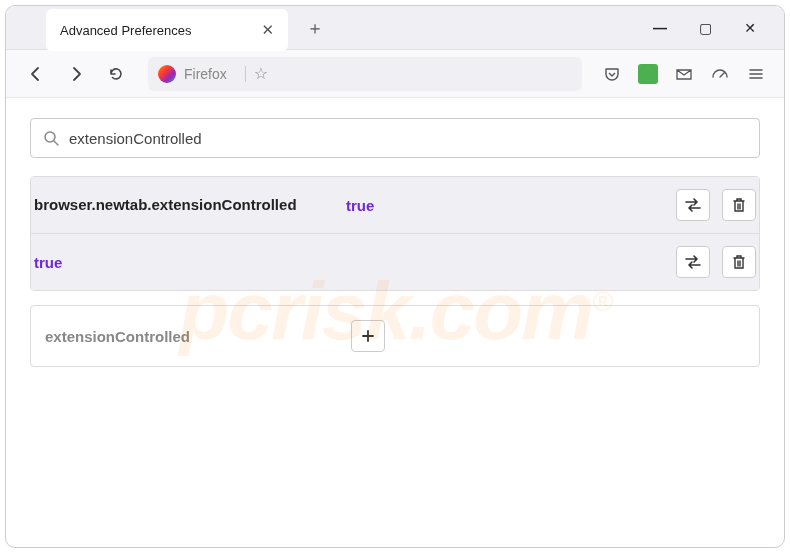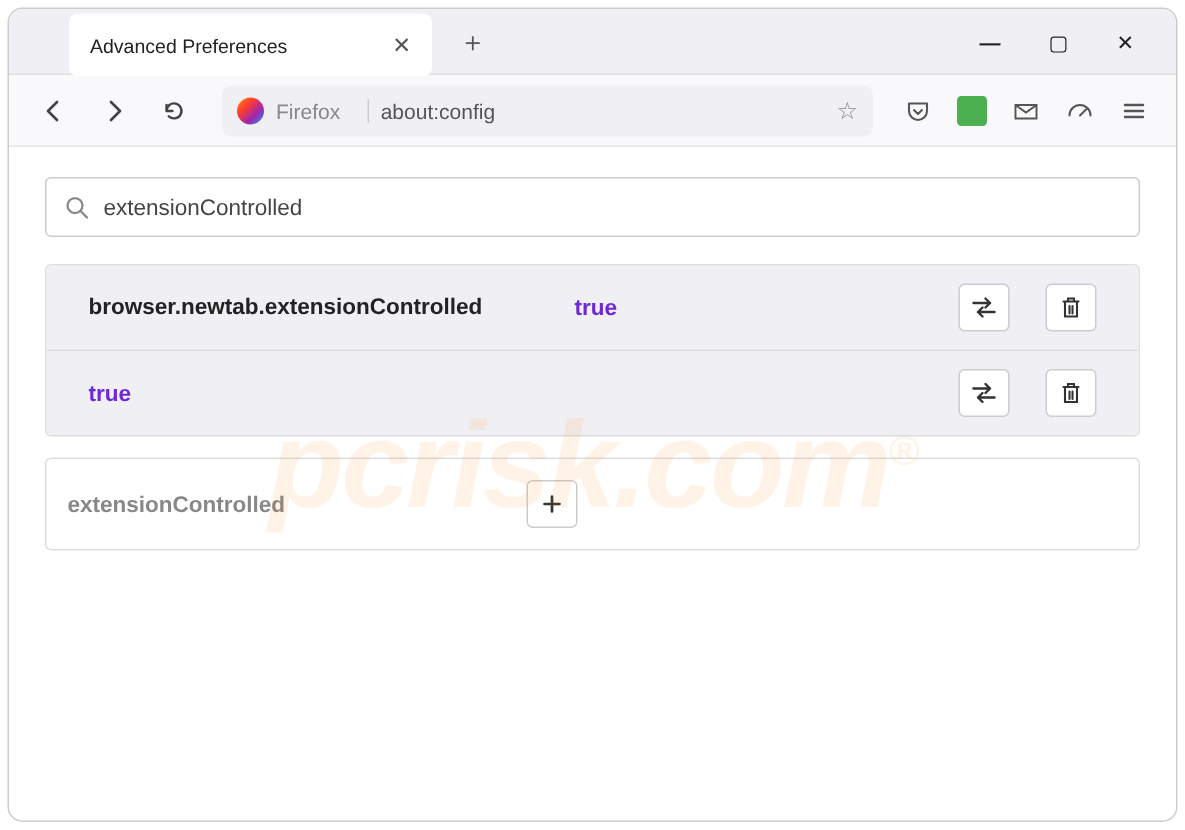--- a/index.html
+++ b/index.html
@@ -26,21 +26,21 @@
 .ext-green { width: 20px; height: 20px; background: #4caf50; border-radius: 3px; }
 
 .content { padding: 20px 24px; }
 .search-row { display: flex; align-items: center; gap: 16px; margin-bottom: 18px; }
 .search-box { flex: 1; height: 40px; border: 1px solid #ccc; border-radius: 4px; display: flex; align-items: center; padding: 0 12px; gap: 10px; }
 .search-box input { border: none; outline: none; flex: 1; font-size: 15px; color: #444; font-family: inherit; }
 .checkbox-label { display: flex; align-items: center; gap: 8px; font-size: 15px; color: #222; cursor: pointer; }
 .checkbox { width: 16px; height: 16px; border: 1px solid #999; border-radius: 3px; }
 
 .prefs-table { border: 1px solid #ddd; border-radius: 4px; overflow: hidden; }
-.pref-row { display: flex; align-items: center; padding: 12px 28px; gap: 24px; }
+.pref-row { display: flex; align-items: center; padding: 12px 3px; gap: 12px; }
 .pref-row.striped { background: #f0f0f4; }
 .pref-row + .pref-row { border-top: 1px solid #ddd; }
 .pref-name { font-weight: bold; font-size: 15px; color: #222; width: 300px; word-break: break-all; line-height: 1.35; }
 .pref-val { font-weight: bold; font-size: 15px; color: #6d28d9; flex: 1; }
 .row-btn { width: 34px; height: 32px; border: 1px solid #ccc; border-radius: 4px; background: #fff; display: flex; align-items: center; justify-content: center; cursor: pointer; }
 
 .new-row { border: 1px solid #ddd; border-radius: 4px; margin-top: 14px; display: flex; align-items: center; padding: 14px; gap: 10px; }
 .new-name { font-weight: bold; font-size: 15px; color: #888; width: 296px; }
 .radio-group { display: flex; gap: 24px; flex: 1; align-items: center; }
 .radio-item { display: flex; align-items: center; gap: 7px; cursor: pointer; }
@@ -84,21 +84,20 @@
         </svg>
     </div>
     <div class="nav-btn">
       <svg width="16" height="16" viewBox="0 0 16 16">
           <path d="M3 8 a5 5 0 1 1 1.5 3.5 M3 8 l0 -4 M3 8 l4 0" stroke="#444" stroke-width="1.6" fill="none" stroke-linecap="round"></path>
         </svg>
     </div>
     <div class="urlbar">
       <div class="ff-logo"></div>
       <span class="urlbar-ff">Firefox</span>
-      <span class="urlbar-text">about:config</span>
       <span class="star">☆</span>
     </div>
     <div class="tool-icon">
       <svg width="18" height="18" viewBox="0 0 18 18">
           <path d="M3 4 h12 v5 a6 6 0 0 1 -12 0 z M6 8 l3 3 l3 -3" stroke="#555" stroke-width="1.4" fill="none" stroke-linejoin="round"></path>
         </svg>
     </div>
     <div class="tool-icon">
         <div class="ext-green"></div>
       </div>

